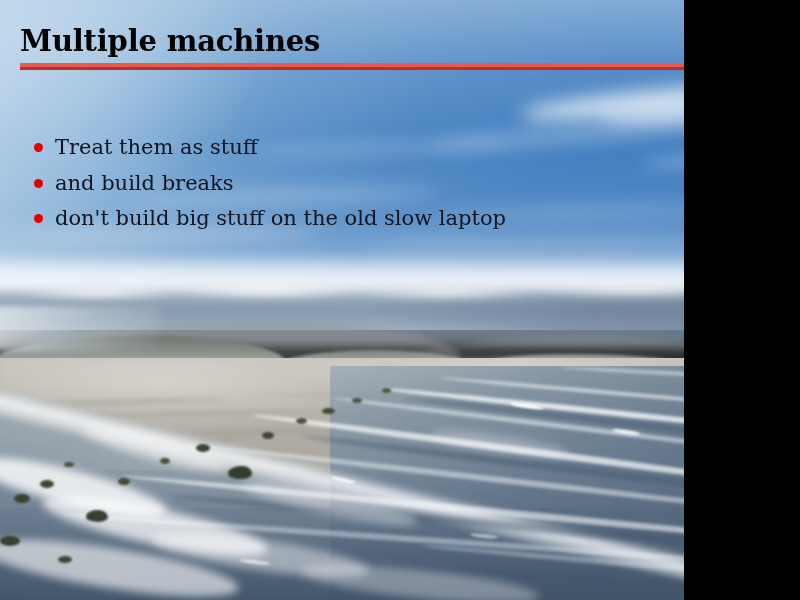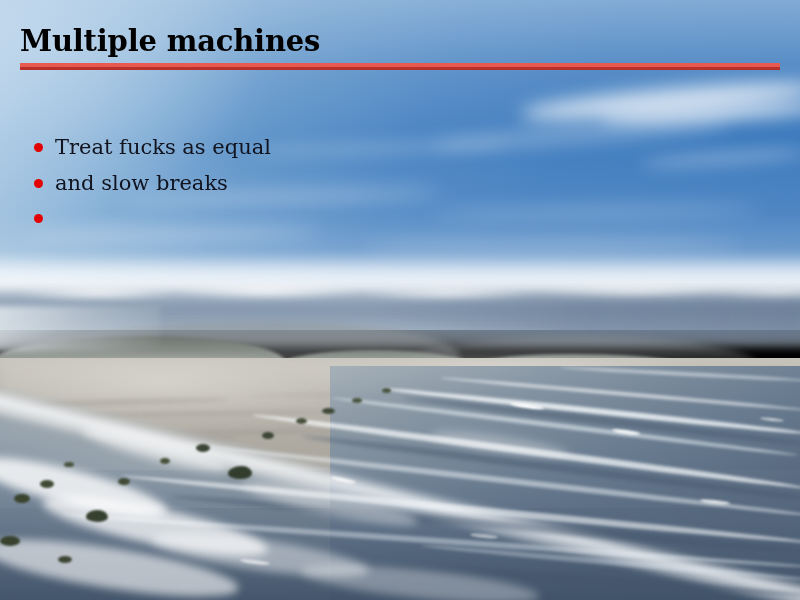--- a/index.html
+++ b/index.html
@@ -2,21 +2,21 @@
 <html><head>
 <meta charset="utf-8">
 <title>Slide</title>
 <style>
   * { margin:0; padding:0; box-sizing:border-box; }
   html,body { width:800px; height:600px; overflow:hidden; background:#000; }
   body { font-family:"Liberation Serif", serif; }
 
   #slide {
     position:relative;
-    width:800px; height:600px;
+    width:684px; height:600px;
     overflow:hidden;
   }
 
   
   .photo { position:absolute; inset:0; overflow:hidden; }
 
   
   .sky {
     position:absolute; left:0; top:0; width:800px; height:330px;
     background:
@@ -433,24 +433,25 @@
   <div class="title">Multiple machines</div>
 
   <div class="rule-wrap">
     <div class="rule-top"></div>
     <div class="rule-bot"></div>
   </div>
 
   <ul class="bullets">
     <li>
       <span class="dot"></span>
-      <span>Treat fucks as equal</span>
+      <span>Treat them as stuff</span>
     </li>
     <li>
       <span class="dot"></span>
-      <span>and slow breaks</span>
+      <span>and build breaks</span>
     </li>
     <li>
       <span class="dot"></span>
+      <span>don't build big stuff on the old slow laptop</span>
     </li>
   </ul>
 
 </div>
 
 </body></html>

